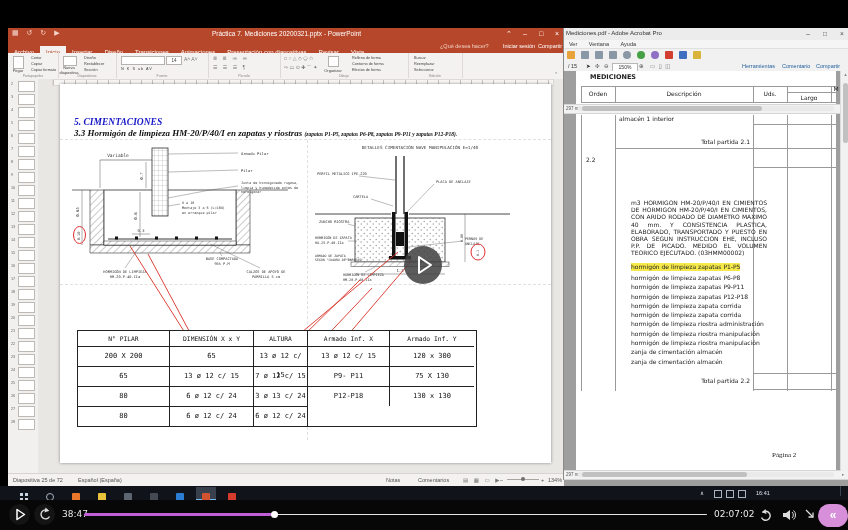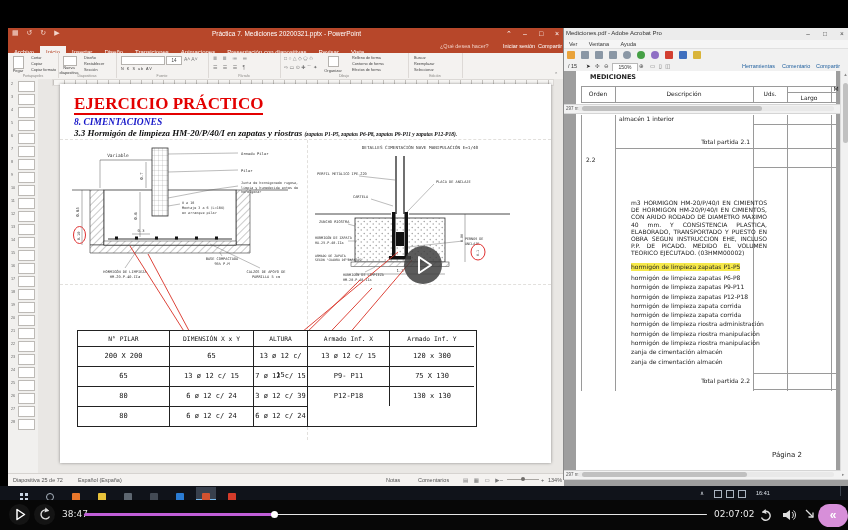--- a/index.html
+++ b/index.html
@@ -303,22 +303,21 @@
       </div>
 
     <div class="canvas abs">
       <div class="ruler abs"></div>
     </div>
 
     <div id="slide" class="abs">
       <div class="guide-h" style="top:55px;"></div>
       <div class="guide-h" style="top:200px;"></div>
       <div class="guide-v" style="left:247px;"></div>
-      <div class="sl-title abs nw">EJERCICIO PRÁCTICO</div>
-      <div class="sl-sec abs nw">8. CIMENTACIONES</div>
+      <div class="sl-sec abs nw">5. CIMENTACIONES</div>
       <div class="sl-head abs nw">
         <span>3.3 Hormigón de limpieza HM-20/P/40/I en zapatas y riostras</span>
         <small>(zapatas P1-P5, zapatas P6-P8, zapatas P9-P11 y zapatas P12-P18).</small>
       </div>
 
       <svg class="abs" style="left:10px;top:56px;" width="250" height="150" viewBox="0 0 250 150">
         <defs>
           <pattern id="lh" width="5" height="5" patternUnits="userSpaceOnUse" patternTransform="rotate(45)">
             <rect width="5" height="5" fill="#fff"></rect>
               <line x1="0" y1="0" x2="0" y2="5" stroke="#666" stroke-width="0.7"></line>
@@ -460,21 +459,21 @@
             <div>13 ø 12 c/ 15</div>
             <div>13 ø 12 c/ 15</div>
             <div>120 x 300</div>
             <div>65</div>
             <div>13 ø 12 c/ 15</div>
             <div>7 ø 12 c/ 15</div>
             <div>P9- P11</div>
             <div>75 X 130</div>
             <div>80</div>
             <div>6 ø 12 c/ 24</div>
-            <div>3 ø 12 c/ 39</div>
+            <div>3 ø 13 c/ 24</div>
             <div>P12-P18</div>
             <div>130 x 130</div>
             <div>80</div>
             <div>6 ø 12 c/ 24</div>
             <div>6 ø 12 c/ 24</div>
           </div>
       </div>
     </div>
 
     <div class="ppt-status abs">
@@ -547,21 +546,21 @@
         <div class="pdf-t nw" style="left:100px;top:67px;width:74px;text-align:right;">Total partida 2.1</div>
         <div class="pdf-t nw" style="left:10px;top:85px;">2.2</div>
         <div class="para">
           <span>m3 HORMIGON HM-20/P/40/I EN CIMIENTOS</span>
           <span>DE HORMIGON HM-20/P/40/I EN CIMIENTOS, CON ARIDO RODADO DE DIAMETRO MAXIMO 40 mm. Y CONSISTENCIA PLASTICA, ELABORADO, TRANSPORTADO Y PUESTO EN OBRA SEGUN INSTRUCCION EHE, INCLUSO P.P. DE PICADO. MEDIDO EL VOLUMEN TEORICO EJECUTADO. (03HMM00002)</span>
         </div>
         <div class="mlines"><div class="mline hl">hormigón de limpieza zapatas P1-P5</div><br><div class="mline">hormigón de limpieza zapatas P6-P8</div><div class="mline">hormigón de limpieza zapatas P9-P11</div><div class="mline">hormigón de limpieza zapatas P12-P18</div><div class="mline">hormigón de limpieza zapata corrida</div><div class="mline">hormigón de limpieza zapata corrida</div><div class="mline">hormigón de limpieza riostra administración</div><div class="mline">hormigón de limpieza riostra manipulación</div><div class="mline">hormigón de limpieza riostra manipulación</div><div class="mline">zanja de cimentación almacén</div><div class="mline">zanja de cimentación almacén</div></div>
         <div class="hln" style="left:177px;top:302px;width:83px;"></div>
         <div class="pdf-t nw" style="left:100px;top:306px;width:74px;text-align:right;">Total partida 2.2</div>
         <div class="hln" style="left:177px;top:318px;width:83px;"></div>
-        <div class="pdf-t nw" style="left:196px;top:380px;font-size:7px;">Página 2</div>
+        <div class="pdf-t nw" style="left:196px;top:380px;font-size:7px;font-family:Liberation Serif, serif;">Página 2</div>
       </div>
     </div>
 
     <div class="scrollrow abs" style="top:76px;">
       <span class="slab nw">297 mm</span>
       <span class="sarr" style="left:15px;">◂</span>
       <div class="strack">
           <div class="sthumb" style="left:4px;width:180px;"></div>
         </div>
       <span class="sarr" style="left:278px;">▸</span>

